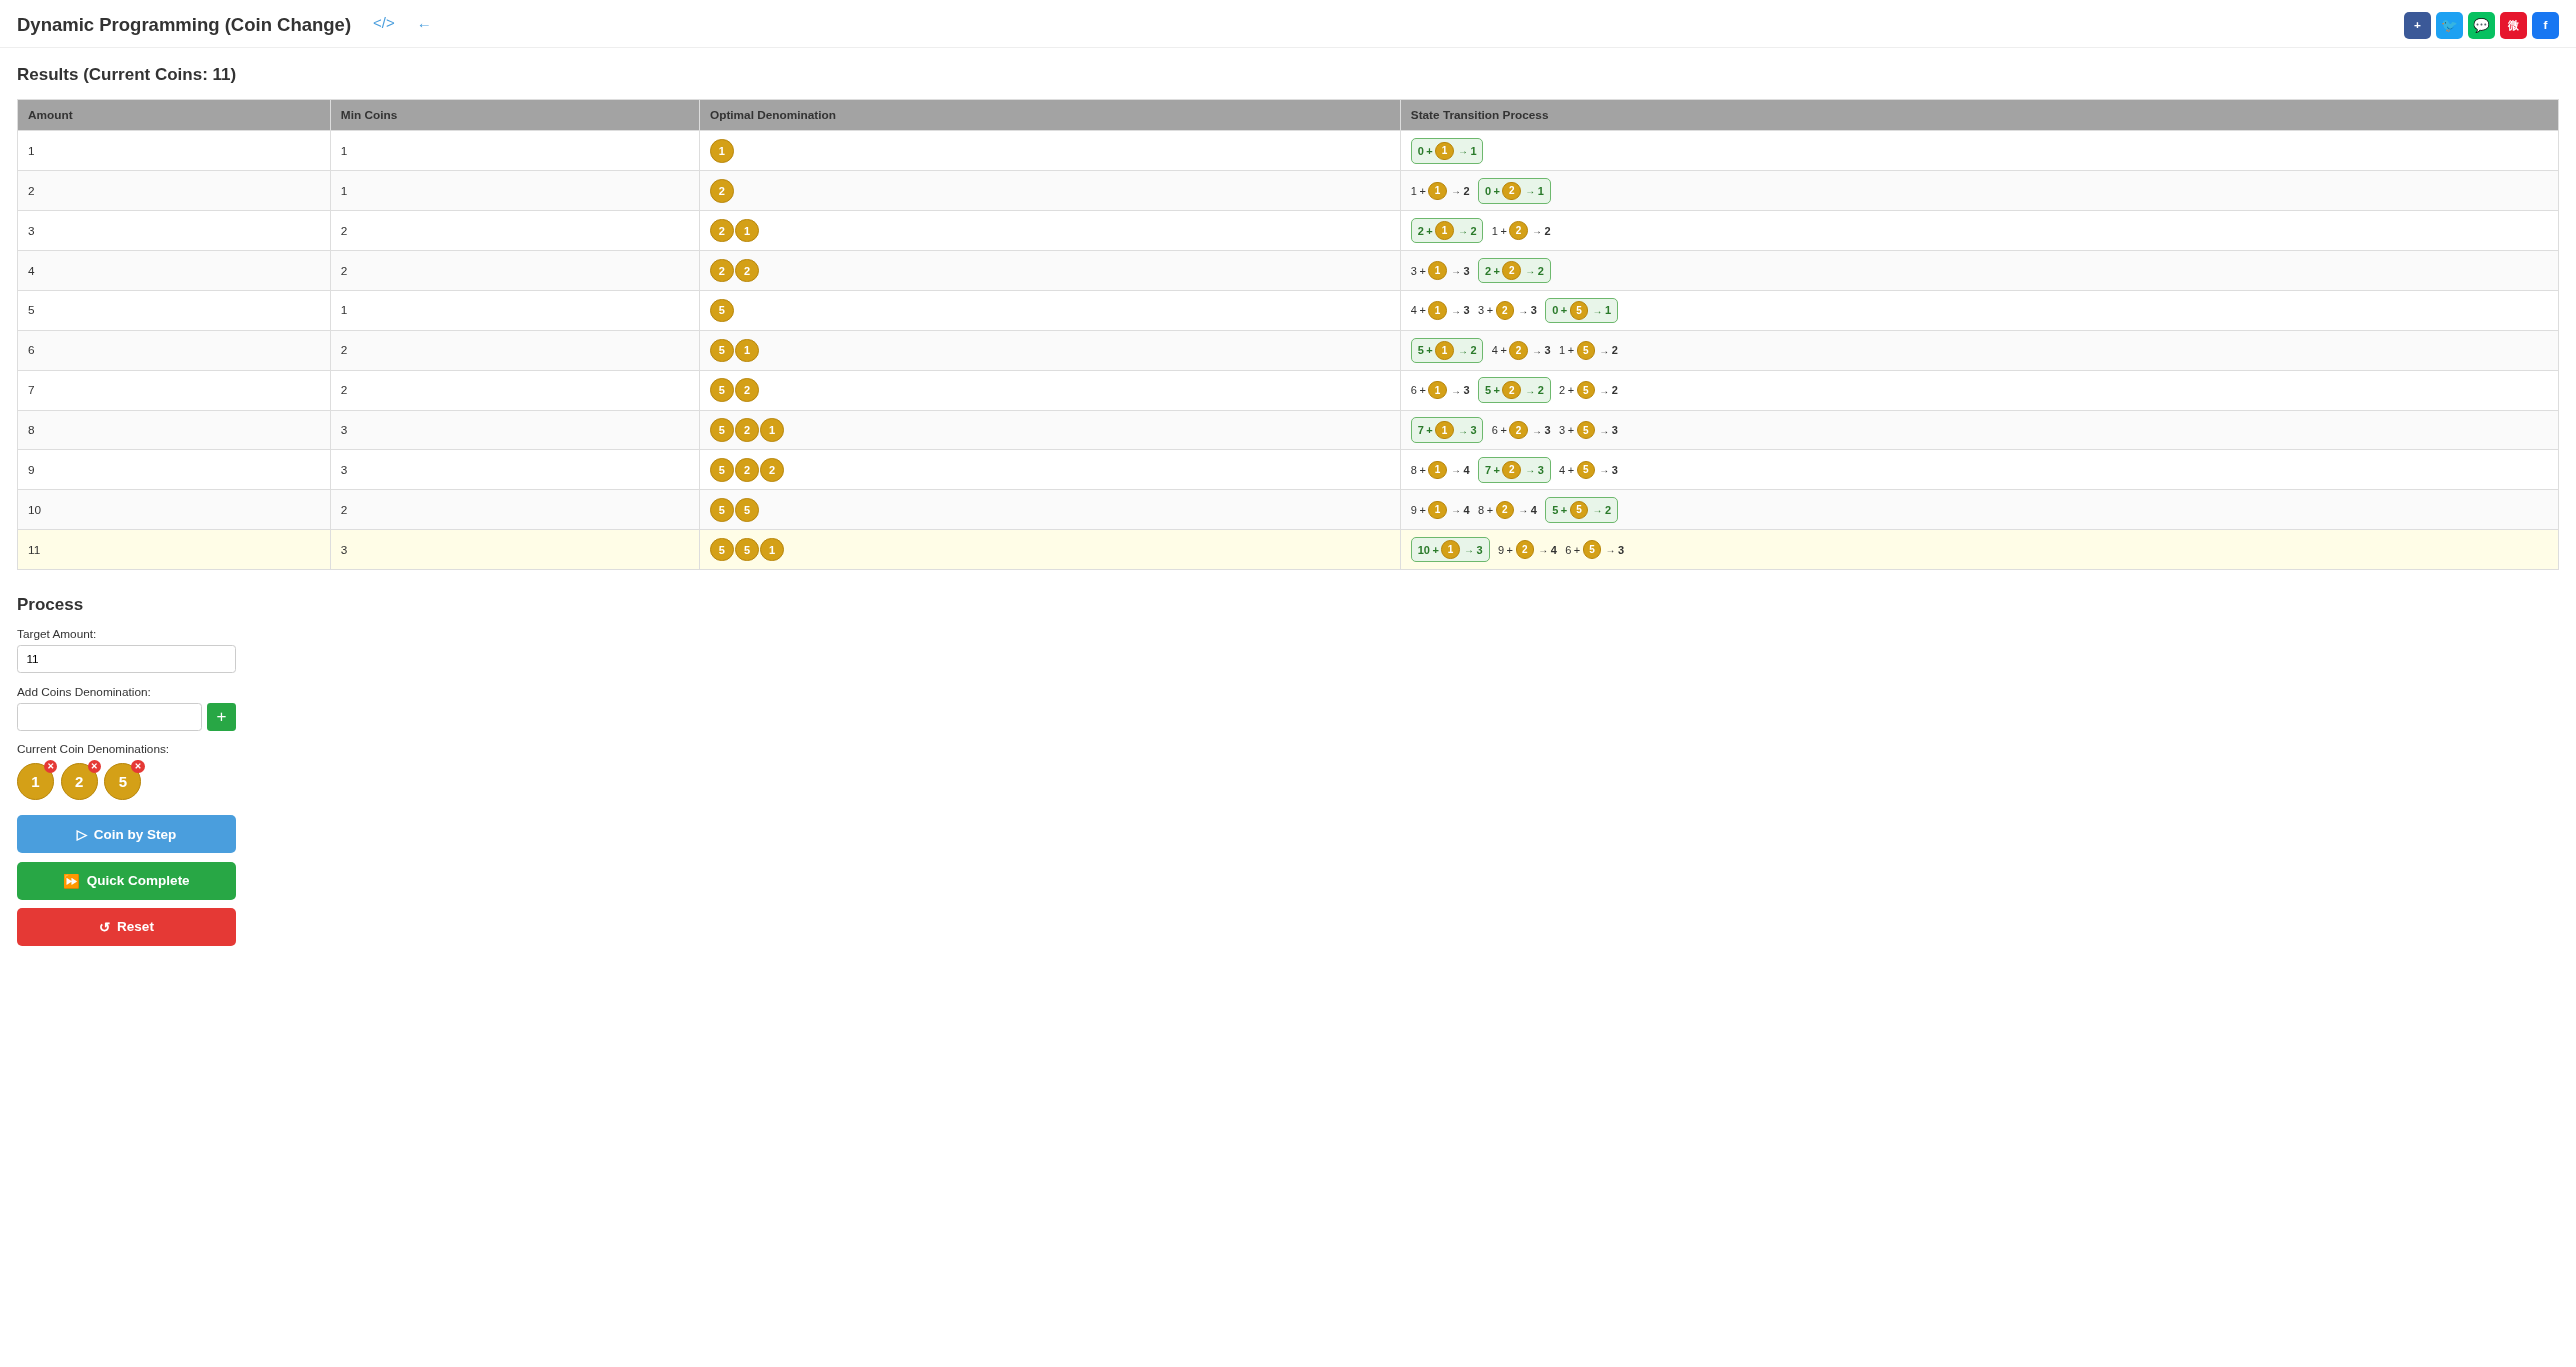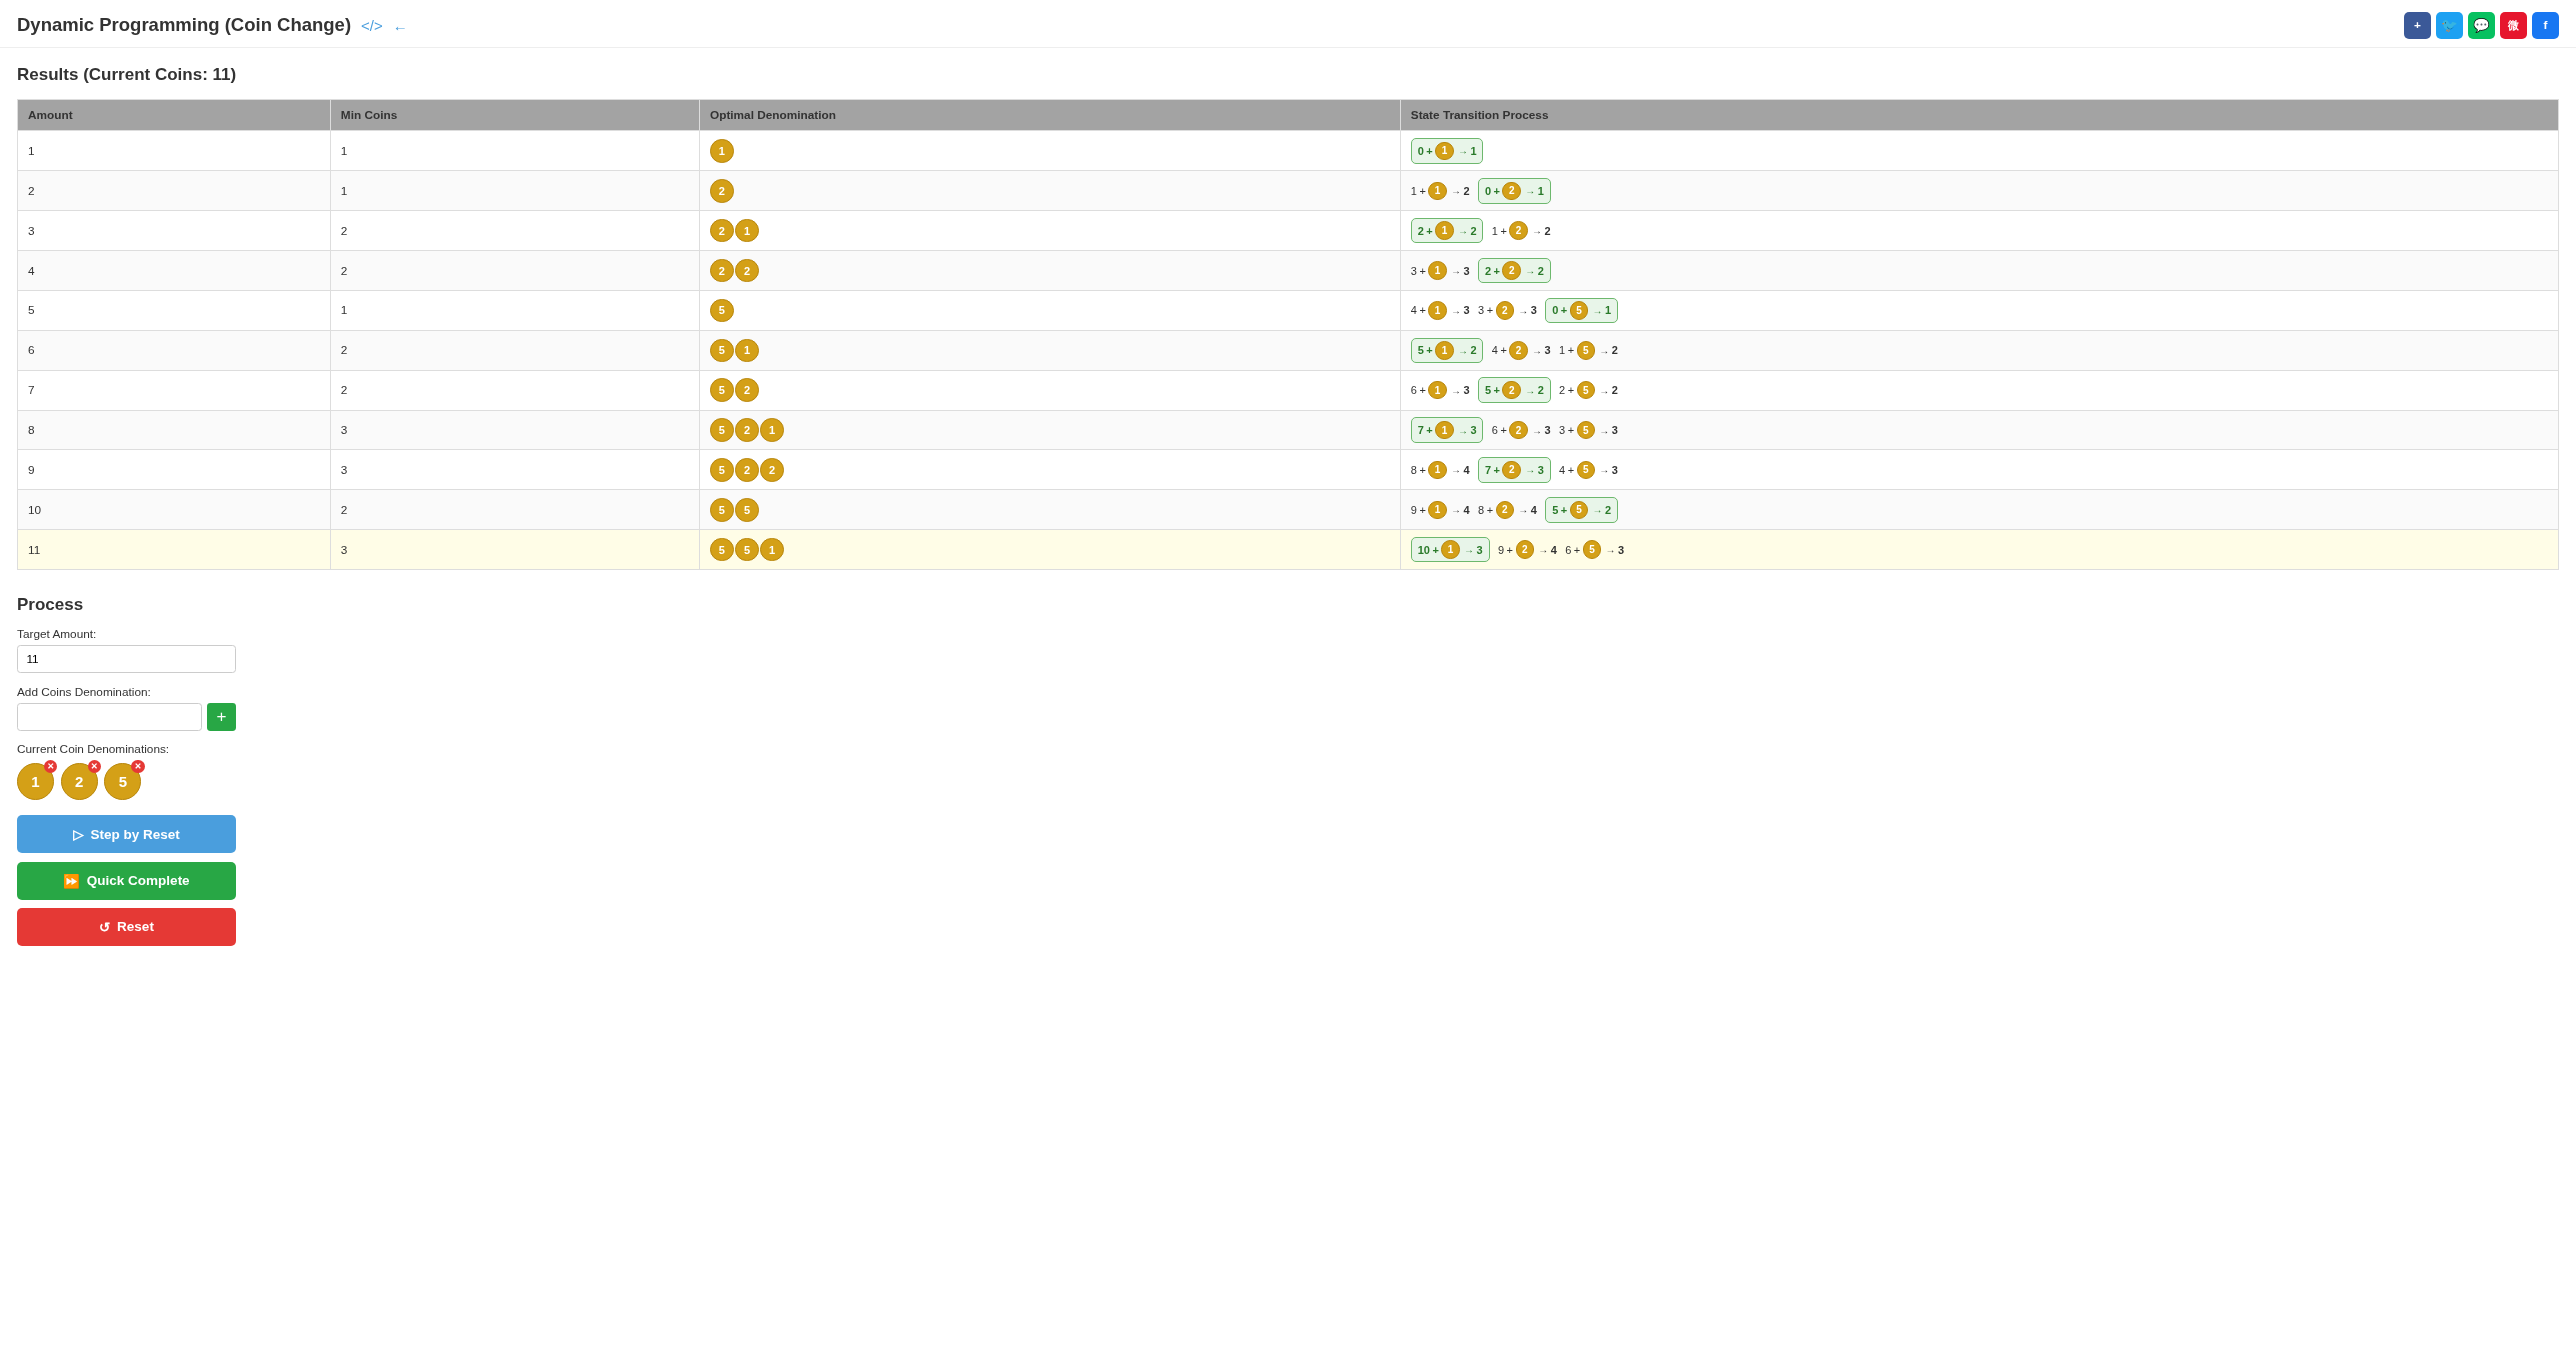--- a/index.html
+++ b/index.html
@@ -7,22 +7,21 @@
 
     .header {
       display: flex;
       align-items: center;
       justify-content: space-between;
       padding: 11.8px 17px 8.4px 17px;
       border-bottom: 0.8px solid #eee;
     }
     .header-left {
       display: flex;
-      align-items: center;
-      gap: 10px;
+      gap: 22px;
     }
     .header-title {
       font-size: 18.5px;
       font-weight: bold;
     }
     .header-icon {
       color: #4a9edd;
       font-size: 15px;
       cursor: pointer;
     }
@@ -635,21 +634,21 @@
           <div class="coin-remove">✕</div>
         </div>
         <div class="coin-removable">
           <div class="coin-large">5</div>
           <div class="coin-remove">✕</div>
         </div>
       </div>
 
     <button class="btn-step">
       <span>▷</span>
-      <span>Step by Reset</span>
+      <span>Coin by Step</span>
     </button>
     <button class="btn-quick">
       <span>⏩</span>
       <span>Quick Complete</span>
     </button>
     <button class="btn-reset">
       <span>↺</span>
       <span>Reset</span>
     </button>
   </div>

